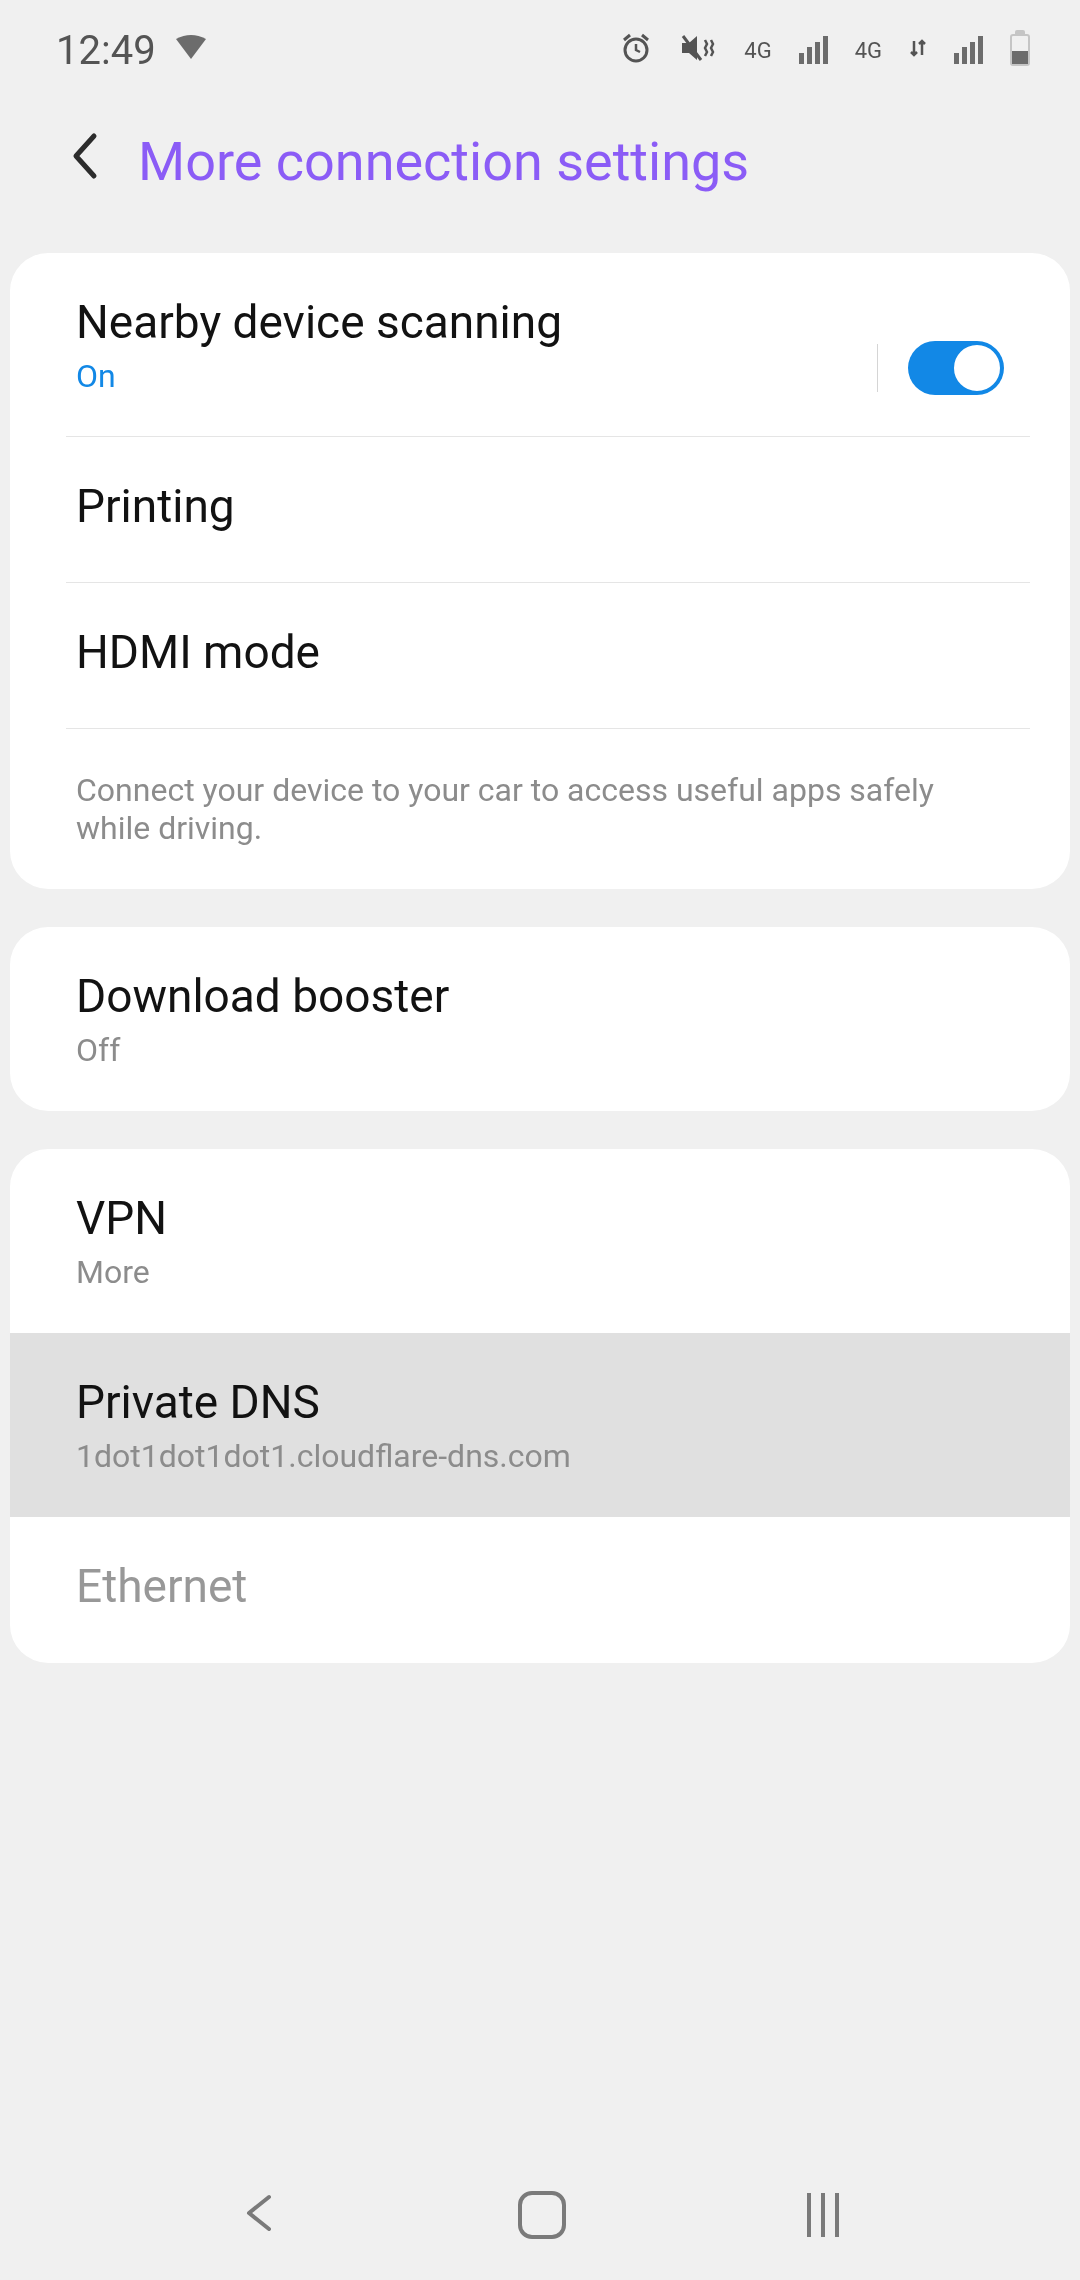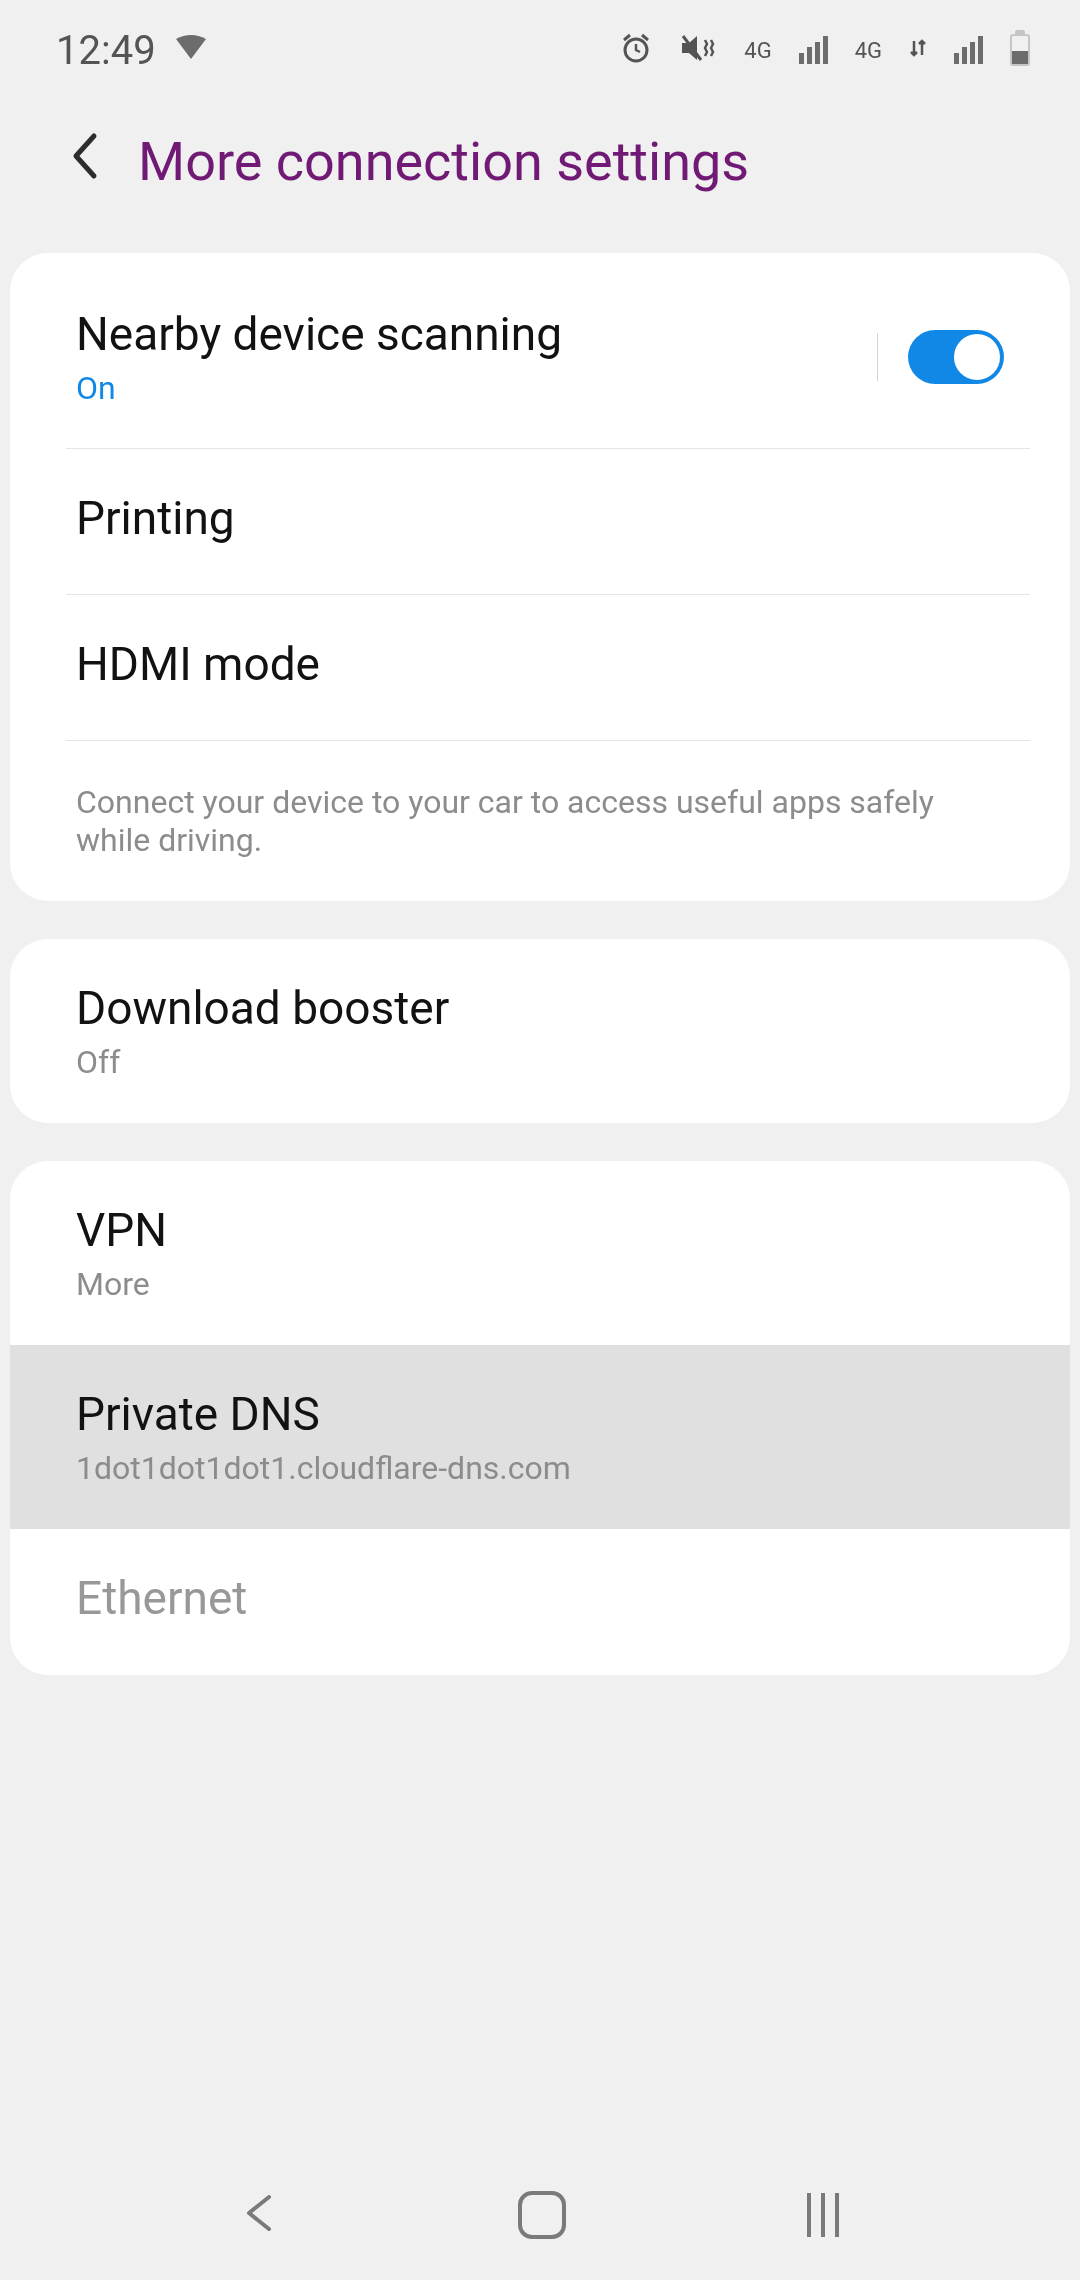--- a/index.html
+++ b/index.html
@@ -86,21 +86,21 @@
       padding: 40px 50px 60px 70px;
       gap: 40px;
     }
     .back-chevron {
       color: #2c2c2c;
       font-size: 50px;
       font-weight: 300;
     }
     .page-title {
       font-size: 54px;
-      color: #701a75;
+      color: #8b5cf6;
       font-weight: 400;
     }
     .card {
       background: #fff;
       border-radius: 38px;
       margin: 0 10px 38px 10px;
       overflow: hidden;
     }
     .setting-row {
       padding: 42px 66px;
@@ -131,22 +131,21 @@
     }
     .setting-title.disabled {
       color: #989898;
     }
     .setting-row.highlighted {
       background: #e0e0e0;
     }
     .row-with-toggle {
       display: flex;
       justify-content: space-between;
-      align-items: center;
-      margin-top: 12px;
+      align-items: flex-end;
     }
     .row-text {
       flex: 1;
     }
     .toggle-container {
       display: flex;
       align-items: center;
       gap: 30px;
     }
     .toggle-divider {

